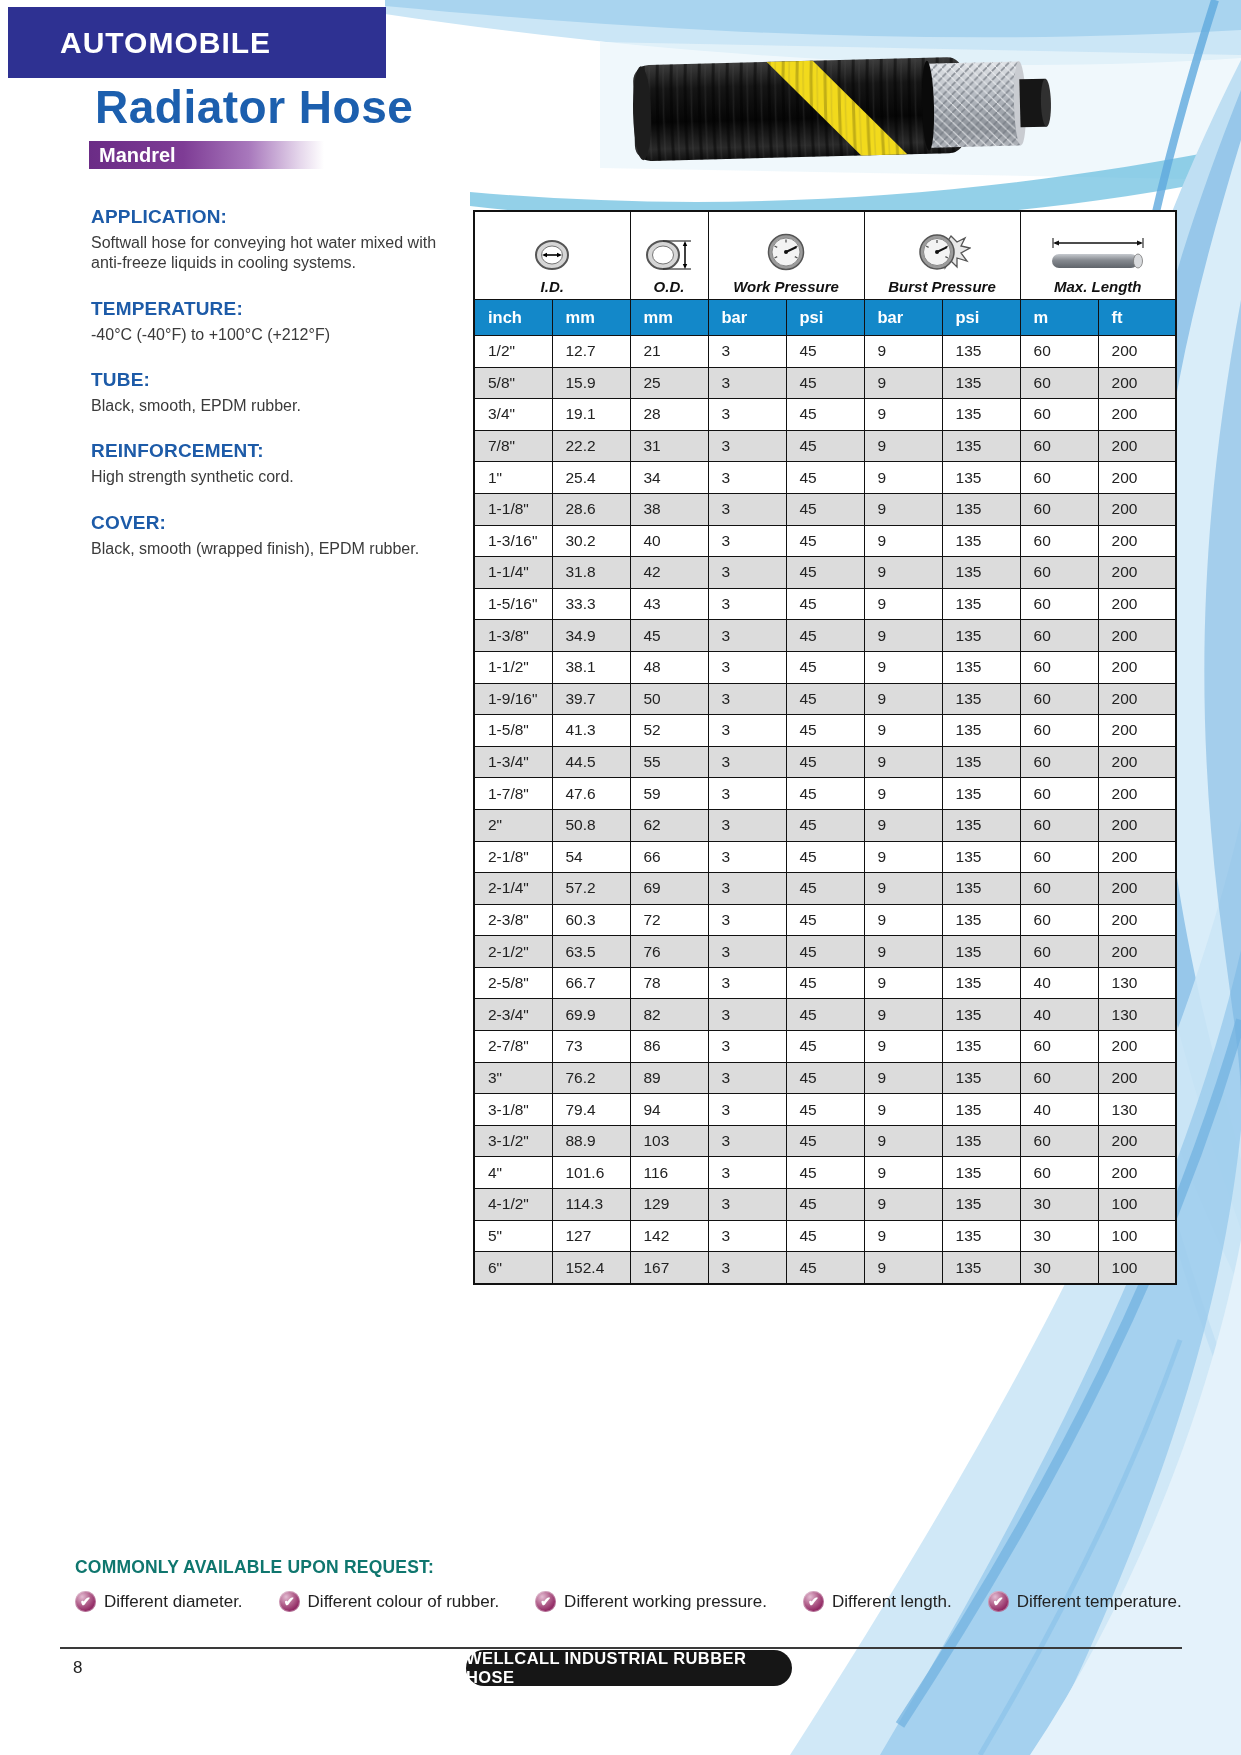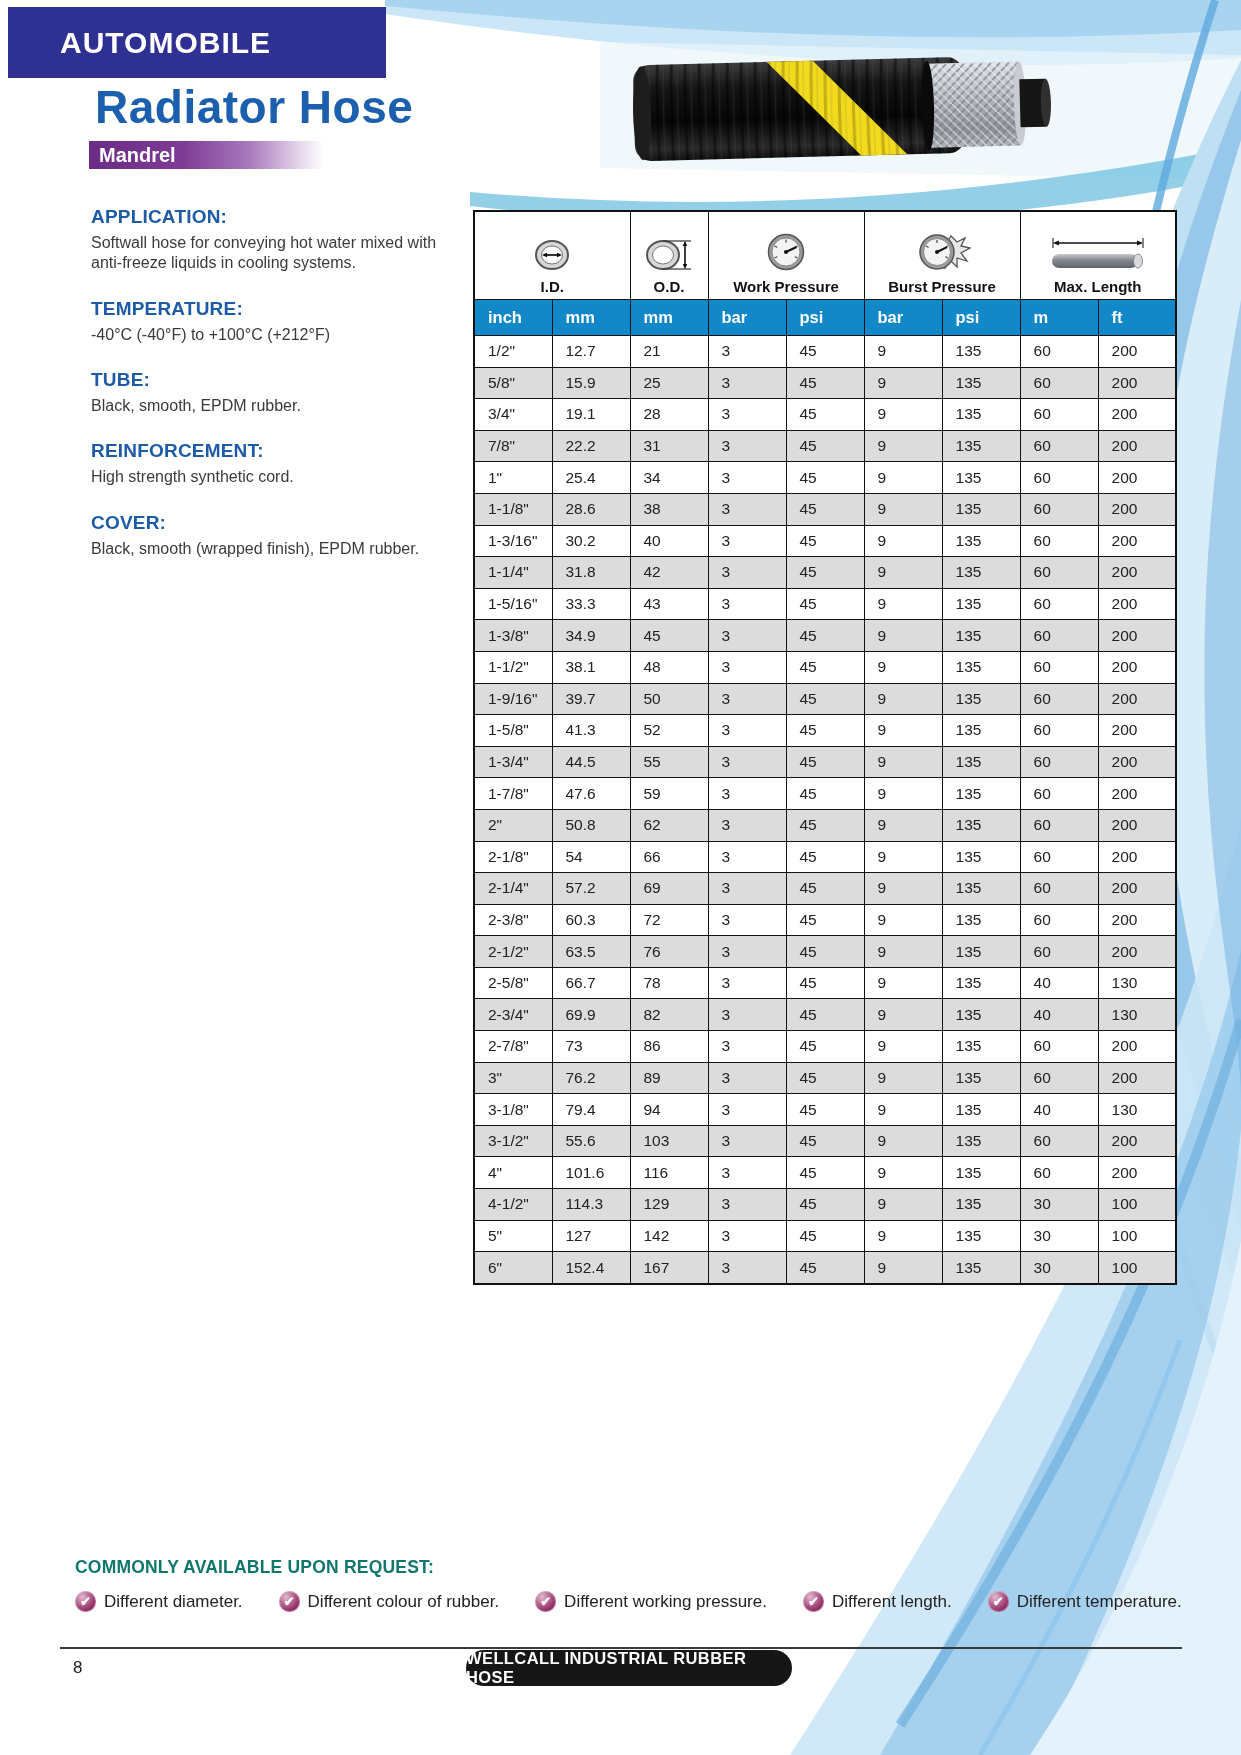--- a/index.html
+++ b/index.html
@@ -45,21 +45,21 @@
   table.spec{
     border-collapse:collapse;table-layout:fixed;width:702px;
     background:#ffffff;border:2.5px solid #111;
   }
   table.spec col{width:78px;}
   table.spec th, table.spec td{
     border:1.5px solid #111;font-family:"Liberation Sans",sans-serif;
     overflow:hidden;white-space:nowrap;
   }
   tr.iconrow th{height:83px;background:#fff;vertical-align:bottom;padding:0 0 4px 0;}
-  .hgroup{display:flex;flex-direction:column;align-items:center;justify-content:flex-end;gap:4px;}
+  .hgroup{display:flex;flex-direction:column;align-items:center;justify-content:flex-end;gap:4px;font-style:italic;}
   .hgroup .glabel{font-size:15px;font-weight:bold;color:#111;}
   tr.units td{
     height:33px;background:#1388C9;color:#ffffff;font-weight:bold;font-size:16.5px;
     padding-left:13px;
   }
   tbody.data td{
     height:28.6px;font-size:15.5px;color:#222;padding-left:13px;background:#ffffff;
   }
   tbody.data tr.alt td{background:#DCDCDC;}
 
@@ -560,21 +560,21 @@
           <td>94</td>
           <td>3</td>
           <td>45</td>
           <td>9</td>
           <td>135</td>
           <td>40</td>
           <td>130</td>
         </tr>
         <tr class="alt">
           <td>3-1/2"</td>
-          <td>55.6</td>
+          <td>88.9</td>
           <td>103</td>
           <td>3</td>
           <td>45</td>
           <td>9</td>
           <td>135</td>
           <td>60</td>
           <td>200</td>
         </tr>
         <tr>
           <td>4"</td>

